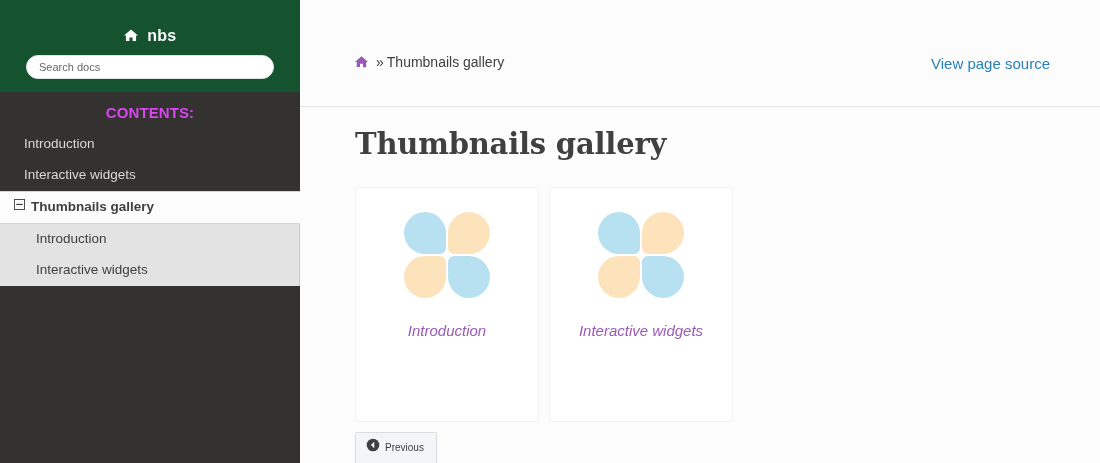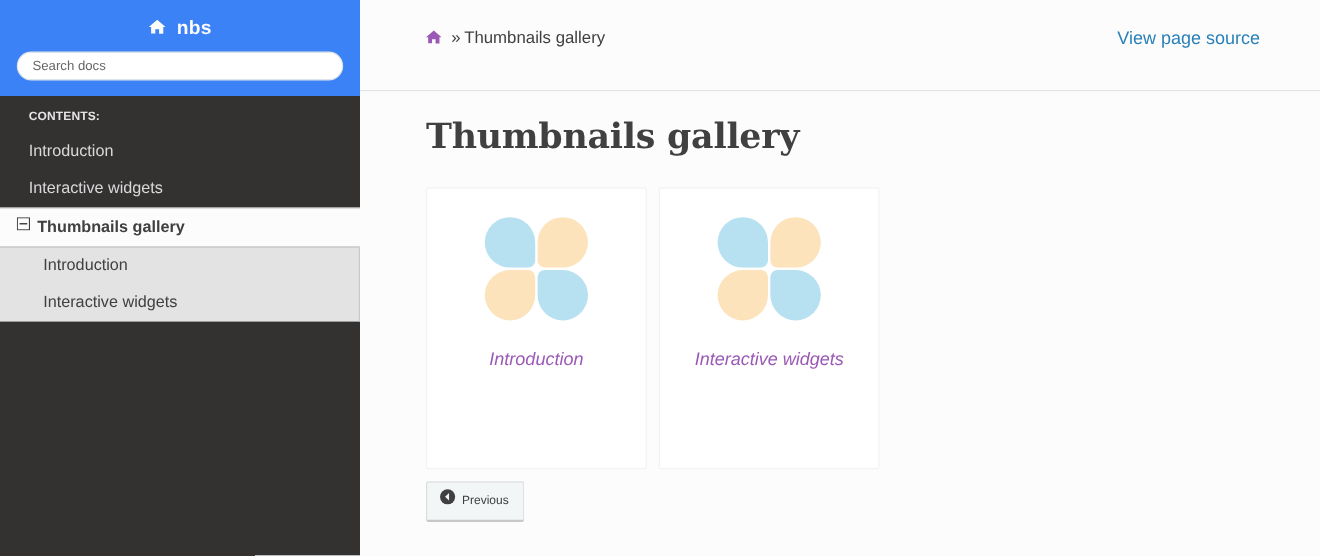--- a/index.html
+++ b/index.html
@@ -15,23 +15,23 @@
 
   
   .sidebar {
     width: 300px;
     height: 463px;
     background: #343131;
     flex: 0 0 300px;
     position: relative;
   }
   .sidebar-header {
-    background: #3b82f6;
-    padding: 0;
-    height: 80px;
+    background: #14532d;
+    padding: 12px;
+    height: 92px;
     text-align: center;
   }
   .brand {
     display: block;
     color: #fcfcfc;
     font-size: 16px;
     font-weight: bold;
     padding-top: 15px;
     padding-bottom: 10px;
     text-decoration: none;
@@ -48,26 +48,27 @@
     padding: 2px 12px;
     font-size: 11px;
     color: #555;
     outline: none;
     background: #fff;
     font-family: "Liberation Sans", sans-serif;
   }
   .search-input::placeholder { color: #666; }
 
   .caption {
-    color: #e5e5e5;
+    color: #d946ef;
     font-weight: bold;
-    font-size: 10px;
+    font-size: 15px;
     padding: 12px 24px 8px 24px;
     margin: 0;
     letter-spacing: .1px;
+    text-align: center;
   }
   .nav-list { list-style: none; margin: 0; padding: 0; }
   .nav-item > a {
     display: block;
     color: #d9d9d9;
     font-size: 13.5px;
     text-decoration: none;
     padding: 6px 24px 7px 24px;
     line-height: 18px;
   }
@@ -108,20 +109,21 @@
     flex: 1 1 auto;
     height: 463px;
     background: #fcfcfc;
     position: relative;
   }
   .breadcrumbs {
     position: relative;
     padding: 22px 45px 14px 55px;
     border-bottom: 1px solid #e1e4e5;
     height: 76px;
+    margin-top: 31px;
   }
   .crumb-line { font-size: 14px; color: #404040; line-height: 18px; }
   .crumb-line .bc-home {
     color: #9b59b6;
     text-decoration: none;
     font-size: 13px;
     margin-right: 3px;
     display: inline-block;
     vertical-align: -1px;
   }

